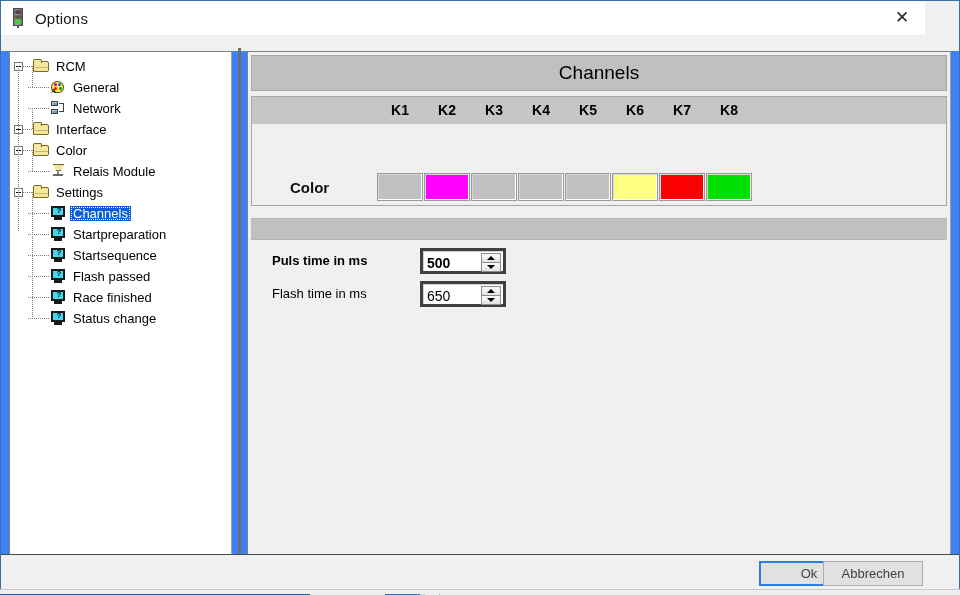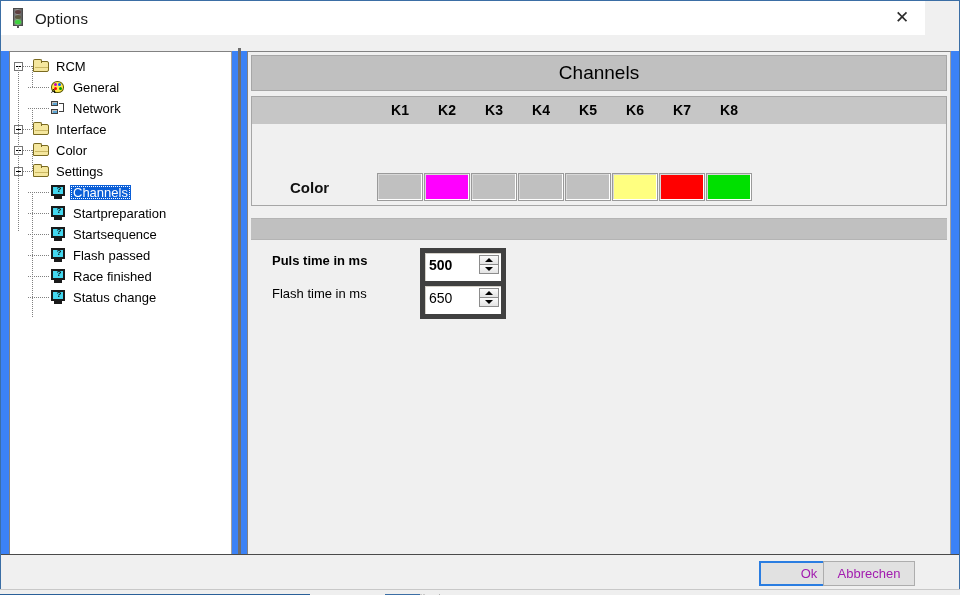--- a/index.html
+++ b/index.html
@@ -252,22 +252,22 @@
   #sep-bar {
     position: absolute; left: 3px; top: 166px; width: 696px; height: 22px;
     background: #c0c0c0; border-top: 1px solid #b4b4b4; border-bottom: 1px solid #b4b4b4;
   }
 
   .field-row { position: absolute; height: 26px; }
   .field-label {
     position: absolute; left: 24px; font-size: 13px; color: #000; white-space: nowrap;
   }
   .spin {
-    position: absolute; left: 172px; width: 86px; height: 38px;
-    background: #ffffff; border: 5px solid #404040;
+    position: absolute; left: 172px; width: 86px; height: 26px;
+    background: #ffffff; border: 3px solid #404040;
     box-shadow: inset 1px 1px 0 #d4d0c8;
   }
   .spin .val {
     position: absolute; left: 4px; top: 4px;
     font-size: 14px; color: #000; font-family: "Liberation Sans", sans-serif;
   }
   .spin .btns {
     position: absolute; right: 2px; top: 2px; width: 20px; height: 20px;
   }
   .spin .sb {
@@ -289,28 +289,28 @@
   }
   #footer {
     position: absolute; left: 0; top: 554px; width: 958px; height: 34px;
     background: #f0f0f0;
   }
   .btn {
     position: absolute; top: 6px; height: 25px;
     background: #e1e1e1;
     border: 1px solid #adadad;
     display: flex; align-items: center; justify-content: center;
-    font-size: 13px; color: #a21caf;
+    font-size: 13px; color: #404040;
   }
   #btn-ok {
     right: 100px; width: 100px;
     border: 2px solid #2a7de1;
     background: #e1e1e1;
   }
-  #btn-cancel { right: -6px; width: 92px; right: auto; left: 822px; }
+  #btn-cancel { right: -6px; width: 100px; right: auto; left: 822px; }
 </style>
 </head>
 <body>
 
 <div id="window">
 
   <div id="titlebar">
     <div id="title-icon">
       <div class="tl-body"></div>
       <div class="tl-lamp r"></div>
@@ -372,20 +372,32 @@
             <div class="tlabel">Interface</div>
           </div>
           <div class="tnode">
             <div style="width:4px;flex:none"></div>
             <div class="expander"></div>
             <div class="dots-h"></div>
             <div class="ico">
               <div class="folder"></div>
             </div>
             <div class="tlabel">Color</div>
+          </div>
+          <div class="tnode">
+            <div style="width:18px;flex:none"></div>
+            <div class="dots-h long"></div>
+            <div class="ico">
+              <div class="relay">
+                <div class="cup"></div>
+                <div class="stem"></div>
+                <div class="base"></div>
+              </div>
+            </div>
+            <div class="tlabel">Relais Module</div>
           </div>
           <div class="tnode">
             <div style="width:4px;flex:none"></div>
             <div class="expander"></div>
             <div class="dots-h"></div>
             <div class="ico">
               <div class="folder"></div>
             </div>
             <div class="tlabel">Settings</div>
           </div>

